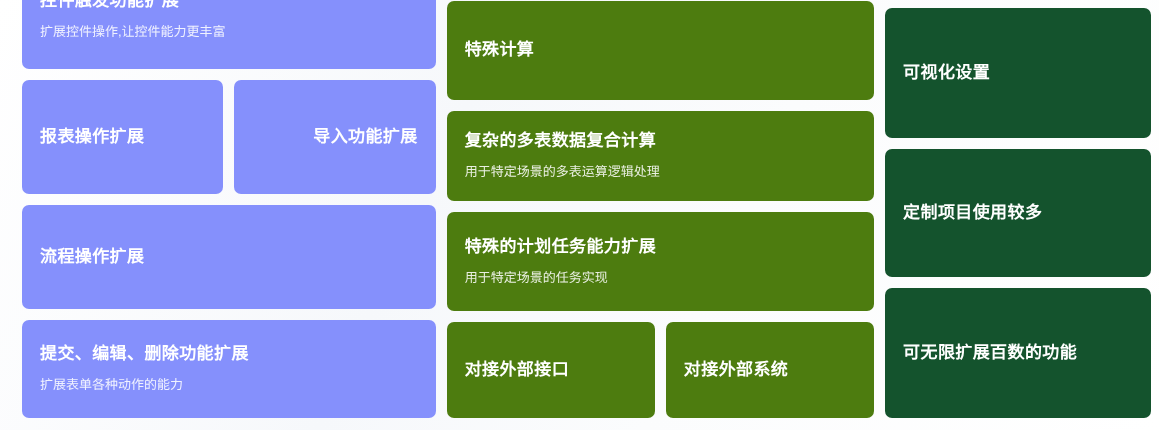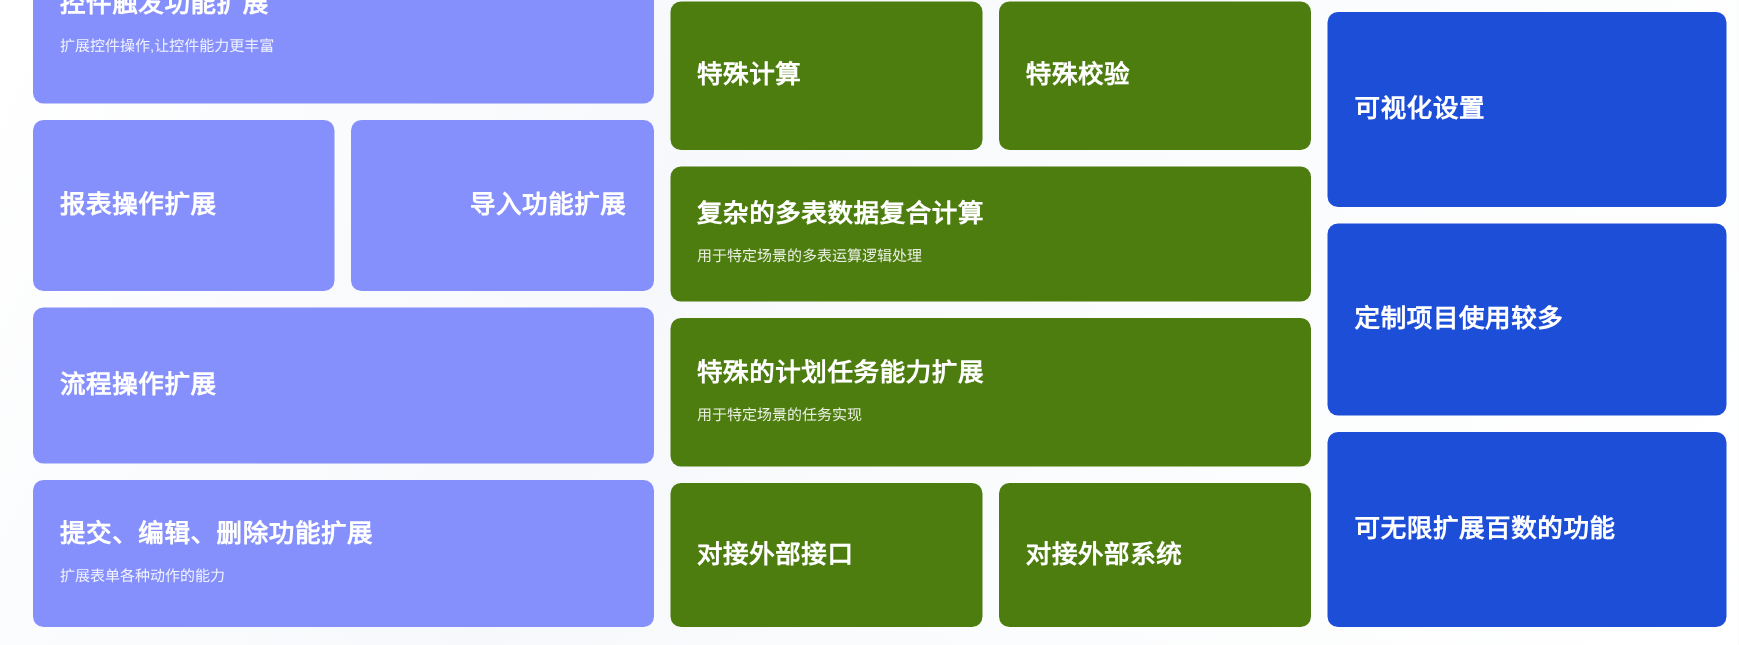--- a/index.html
+++ b/index.html
@@ -63,36 +63,36 @@
   }
 
   .card-title {
     font-size: 17px;
     font-weight: bold;
     line-height: 1.35;
     letter-spacing: 0.4px;
     white-space: nowrap;
   }
   .card-sub {
-    font-size: 10px;
+    font-size: 13px;
     font-weight: normal;
     line-height: 1.45;
     margin-top: 10px;
     color: rgba(255,255,255,0.88);
     white-space: nowrap;
   }
   .card.has-sub { justify-content: center; }
 
   .align-right { align-items: flex-end; text-align: right; }
   .align-left  { align-items: flex-start; text-align: left; }
 
   
   .theme-purple { background: #8590fc; }
   .theme-blue   { background: #4d7c0f; }
-  .theme-cyan   { background: #1d4ed8; }
+  .theme-cyan   { background: #14532d; }
 
   
   .lc-1 { height: 106px; }
   .lc-2 { height: 114px; }
   .lc-3 { height: 104px; }
   .lc-4 { height: 98px; }
 
   
   .mc-1 { height: 99px; }
   .mc-2 { height: 90px; }
@@ -138,23 +138,20 @@
       <div class="card-sub">扩展表单各种动作的能力</div>
     </div>
   </div>
 
   <div class="column col-middle">
 
     <div class="row">
       <div class="card theme-blue mc-1 align-left">
         <div class="card-title">特殊计算</div>
       </div>
-      <div class="card theme-blue mc-1 align-left">
-        <div class="card-title">特殊校验</div>
-      </div>
     </div>
 
     <div class="card theme-blue mc-2 has-sub align-left">
       <div class="card-title">复杂的多表数据复合计算</div>
       <div class="card-sub">用于特定场景的多表运算逻辑处理</div>
     </div>
 
     <div class="card theme-blue mc-3 has-sub align-left">
       <div class="card-title">特殊的计划任务能力扩展</div>
       <div class="card-sub">用于特定场景的任务实现</div>

